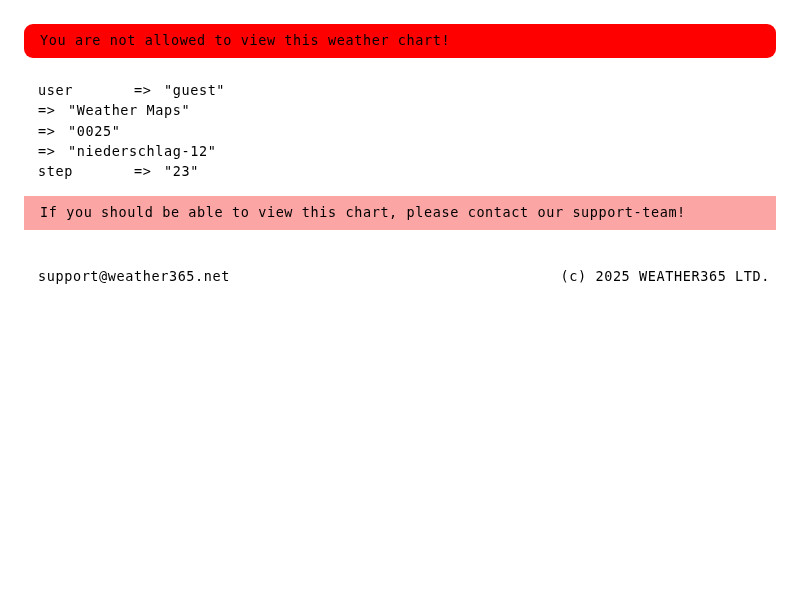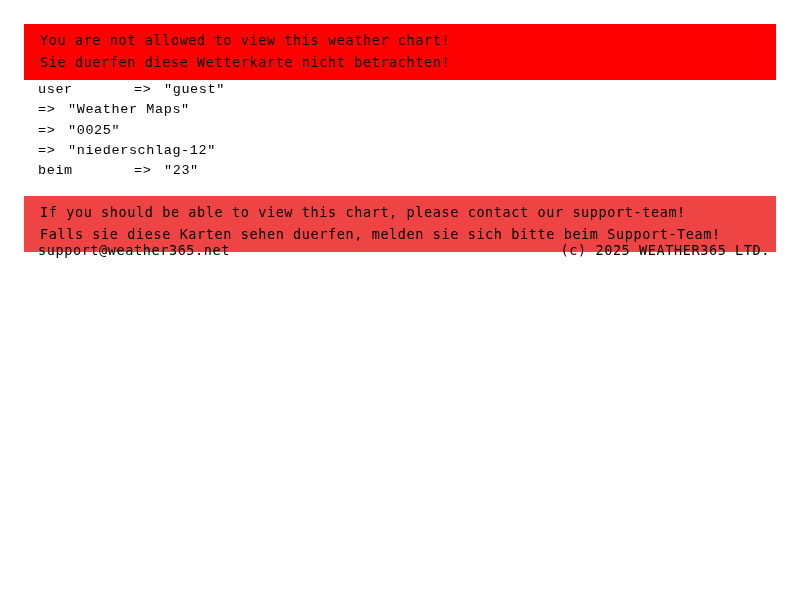--- a/index.html
+++ b/index.html
@@ -26,76 +26,75 @@
     box-sizing: border-box;
     padding: 5px 16px 7px 16px;
     font-size: 13.5px;
     line-height: 22px;
     letter-spacing: 0.6px;
     white-space: nowrap;
   }
   .banner-error {
     top: 24px;
     background: #ff0000;
+    border-radius: 9px;
   }
   .banner-ok {
     top: 196px;
-    background: #ef4444;
+    background: #fca5a5;
   }
   .banner-line {
     display: block;
   }
   .fields {
     position: absolute;
     left: 38px;
     top: 80px;
     font-size: 13.5px;
     line-height: 20.3px;
     letter-spacing: 0.6px;
-    font-family: Liberation Mono, monospace;
   }
   .field-row {
     display: flex;
     white-space: pre;
   }
   .field-key {
     display: inline-block;
     width: 96px;
   }
   .field-arrow {
     display: inline-block;
     width: 30px;
   }
   .field-val {
     display: inline-block;
   }
   .footer {
     position: absolute;
     left: 38px;
-    top: 240px;
+    top: 266px;
     width: 732px;
     display: flex;
     justify-content: space-between;
     font-size: 13.5px;
     line-height: 20px;
     letter-spacing: 0.6px;
     white-space: nowrap;
   }
   .footer-right {
     text-align: right;
   }
 </style>
 </head>
 <body>
 
 <div class="page">
 
   <div class="banner banner-error">
     <span class="banner-line">You are not allowed to view this weather chart!</span>
-    <span class="banner-line">Sie duerfen diese Wetterkarte nicht betrachten!</span>
   </div>
 
   <div class="fields">
     <div class="field-row">
       <span class="field-key">user</span>
       <span class="field-arrow">=&gt;</span>
       <span class="field-val">"guest"</span>
     </div>
     <div class="field-row">
       <span class="field-arrow">=&gt;</span>
@@ -103,29 +102,28 @@
     </div>
     <div class="field-row">
       <span class="field-arrow">=&gt;</span>
       <span class="field-val">"0025"</span>
     </div>
     <div class="field-row">
       <span class="field-arrow">=&gt;</span>
       <span class="field-val">"niederschlag-12"</span>
     </div>
     <div class="field-row">
-      <span class="field-key">beim</span>
+      <span class="field-key">step</span>
       <span class="field-arrow">=&gt;</span>
       <span class="field-val">"23"</span>
     </div>
   </div>
 
   <div class="banner banner-ok">
     <span class="banner-line">If you should be able to view this chart, please contact our support-team!</span>
-    <span class="banner-line">Falls sie diese Karten sehen duerfen, melden sie sich bitte beim Support-Team!</span>
   </div>
 
   <div class="footer">
     <span>support@weather365.net</span>
     <span class="footer-right">(c) 2025 WEATHER365 LTD.</span>
   </div>
 
 </div>
 
 </body></html>

